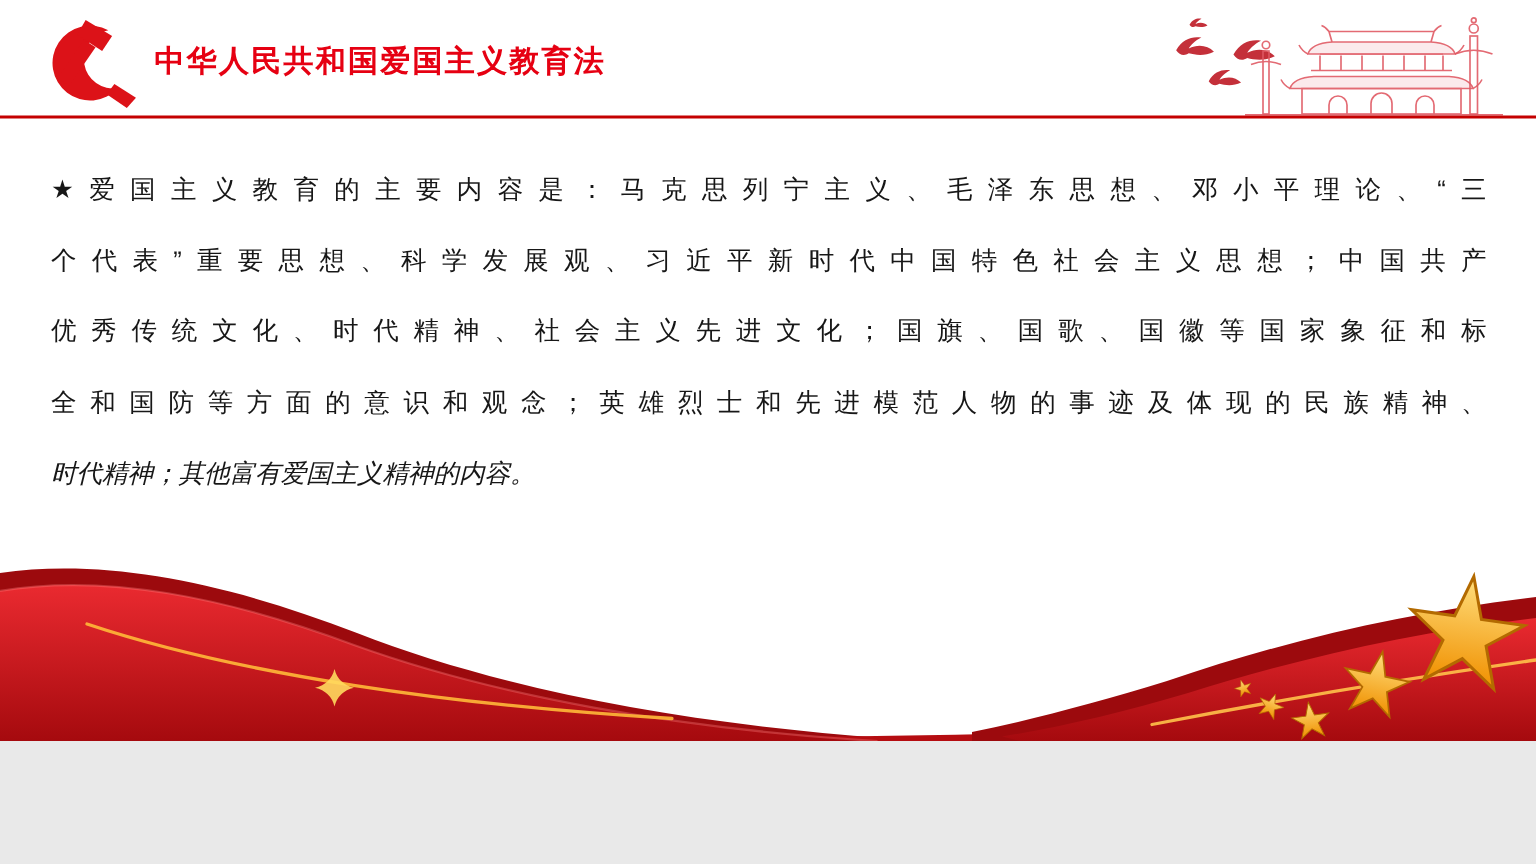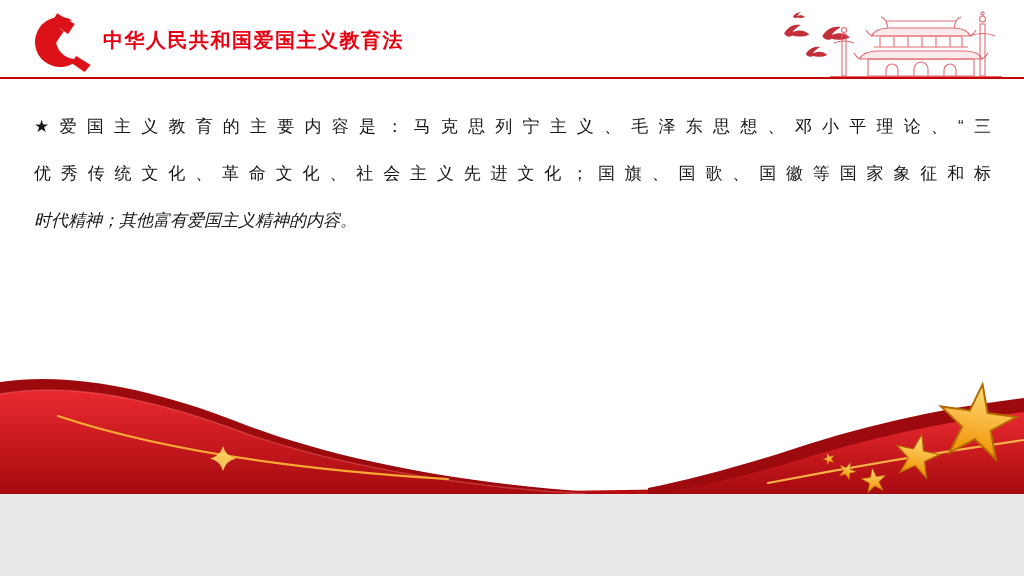--- a/index.html
+++ b/index.html
@@ -71,21 +71,23 @@
       <path d="M202,30 Q214.5,25 227,30"></path>
       <circle cx="214.5" cy="13" r="3"></circle>
       <circle cx="214.5" cy="7.5" r="1.6"></circle>
     </g>
   </svg>
 
   <div class="divider"></div>
 
   <main class="bodytext">
     <div class="ln jl">★爱国主义教育的主要内容是：马克思列宁主义、毛泽东思想、邓小平理论、“三</div>
-    <div class="ln jl">优秀传统文化、革命文化、社会主义先进文化；国旗、国歌、国徽等国家象征和标</div>
+    <div class="ln jl">个代表”重要思想、科学发展观、习近平新时代中国特色社会主义思想；中国共产</div>
+    <div class="ln jl">优秀传统文化、时代精神、社会主义先进文化；国旗、国歌、国徽等国家象征和标</div>
+    <div class="ln jl">全和国防等方面的意识和观念；英雄烈士和先进模范人物的事迹及体现的民族精神、</div>
     <div class="ln last">时代精神；其他富有爱国主义精神的内容。</div>
   </main>
 
   <svg class="ribbon" viewBox="0 0 1024 130" preserveAspectRatio="none" aria-hidden="true">
     <defs>
       <linearGradient id="gL" x1="0" y1="0" x2="0" y2="1">
         <stop offset="0" stop-color="#ea2a30"></stop>
         <stop offset="1" stop-color="#a50a0e"></stop>
       </linearGradient>
       <linearGradient id="gold" x1="0" y1="0" x2="0" y2="1">

